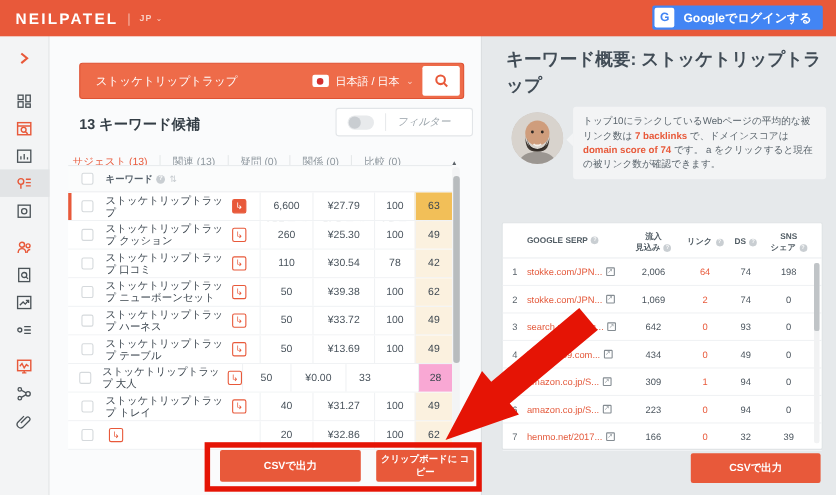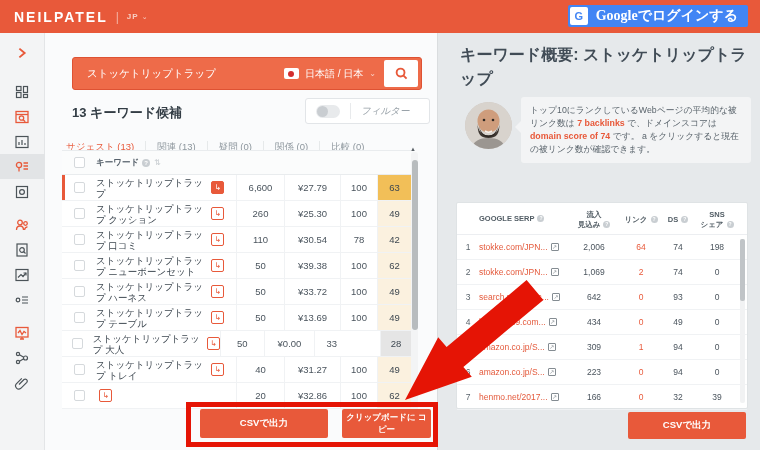--- a/index.html
+++ b/index.html
@@ -7,21 +7,21 @@
   body { font-family:"Liberation Sans","DejaVu Sans",sans-serif; position:relative; background:#fff; }
 
   
   .app-header { position:absolute; left:0; top:0; width:760px; height:33px; background:#e8593a; z-index:5; display:flex; align-items:center; }
   .logo { color:#fff; font-weight:bold; font-size:14px; letter-spacing:2px; margin-left:14px; }
   .logo-divider { color:#f5b4a4; font-size:12px; margin:0 8px; font-weight:normal; }
   .locale { color:#f8cfc4; font-size:8px; font-weight:bold; letter-spacing:1px; }
   .locale-caret { color:#f8cfc4; font-size:7px; margin-left:3px; }
   .google-btn { position:absolute; right:12px; top:5px; height:22px; background:#4285f4; border-radius:2px; display:flex; align-items:center; padding:0 10px 0 2px; cursor:pointer; }
   .google-g { width:18px; height:18px; background:#fff; border-radius:2px; display:flex; align-items:center; justify-content:center; font-size:11px; font-weight:bold; color:#4285f4; margin-right:8px; }
-  .google-label { color:#fff; font-size:14px; font-weight:bold;font-family:Liberation Serif, serif; }
+  .google-label { color:#fff; font-size:11px; font-weight:bold; }
 
   
   .sidebar { position:absolute; left:0; top:32px; width:45px; height:418px; background:#f3f4f5; border-right:1px solid #e3e5e7; z-index:4; display:flex; flex-direction:column; align-items:center; padding-top:8px; }
   .side-item { width:45px; height:25px; display:flex; align-items:center; justify-content:center; cursor:pointer; }
   .side-item.first { margin-bottom:14px; }
   .side-item.gap { margin-top:8px; }
   .side-item.active { background:#e2e4e6; }
   .ico-orange { color:#e8593a; }
   .ico-gray { color:#4b5358; }
   .side-item svg { display:block; }
@@ -354,21 +354,21 @@
       <span class="c-check">
           <span class="checkbox"></span>
         </span>
       <span class="c-kw">
           <span class="kw-text">ストッケトリップトラップ 大人</span>
           <span class="badge">↳</span>
         </span>
       <span class="c-vol">50</span>
       <span class="c-cpc">¥0.00</span>
       <span class="c-pd">33</span>
-      <span class="c-sd" style="background-color: #e5e5e5; margin-left: 32px;">28</span>
+      <span class="c-sd" style="background-color: #f9a8d4; margin-left: 32px;">28</span>
     </div>
     <div class="trow">
       <span class="c-check">
           <span class="checkbox"></span>
         </span>
       <span class="c-kw">
           <span class="kw-text">ストッケトリップトラップ トレイ</span>
           <span class="badge">↳</span>
         </span>
       <span class="c-vol">40</span>

